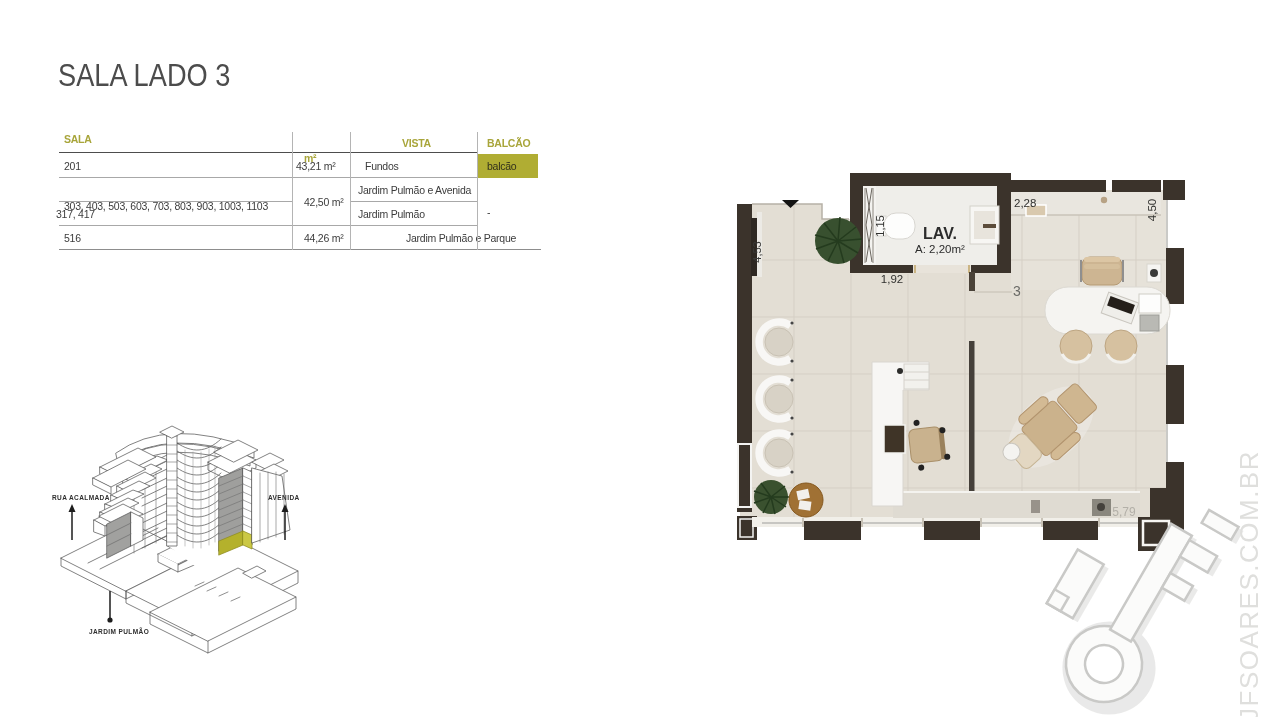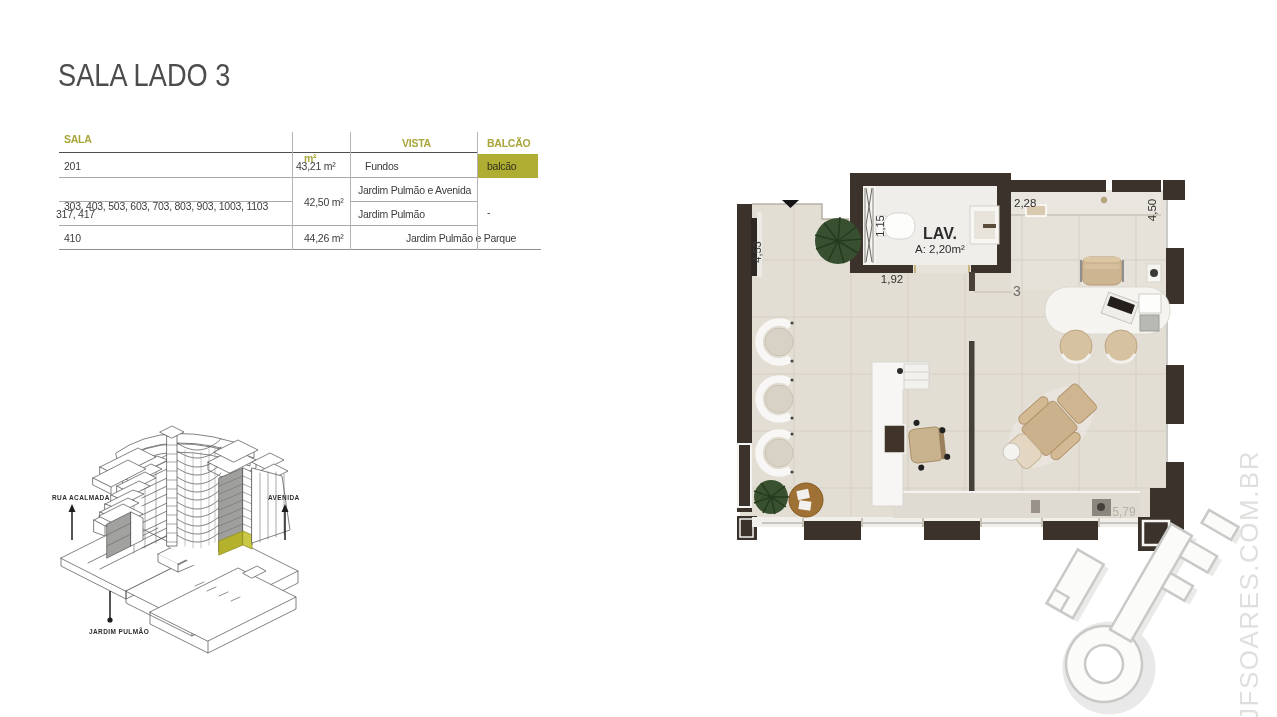--- a/index.html
+++ b/index.html
@@ -36,21 +36,21 @@
   <div class="cell" style="left:304px;top:196px;">42,50 m²</div>
   <div class="cell" style="left:358px;top:184px;">Jardim Pulmão e Avenida</div>
   <div class="hline" style="left:59px;top:201px;width:233px;"></div>
   <div class="hline" style="left:350px;top:201px;width:127px;"></div>
 
   <div class="cell" style="left:56px;top:208px;">317, 417</div>
   <div class="cell" style="left:358px;top:208px;">Jardim Pulmão</div>
   <div class="cell" style="left:487px;top:206px;">-</div>
   <div class="hline" style="left:59px;top:225px;width:418px;"></div>
 
-  <div class="cell" style="left:64px;top:232px;">410</div>
+  <div class="cell" style="left:64px;top:232px;">516</div>
   <div class="cell" style="left:304px;top:232px;">44,26 m²</div>
   <div class="cell" style="left:358px;top:232px;margin-left:48px;">Jardim Pulmão e Parque</div>
 
   <div class="hline" style="left:59px;top:249px;width:482px;background:#8d8d8d;"></div>
 
   <div class="vline" style="left:292px;top:132px;height:118px;"></div>
   <div class="vline" style="left:350px;top:132px;height:118px;"></div>
   <div class="vline" style="left:477px;top:132px;height:118px;"></div>
 </div>
 

